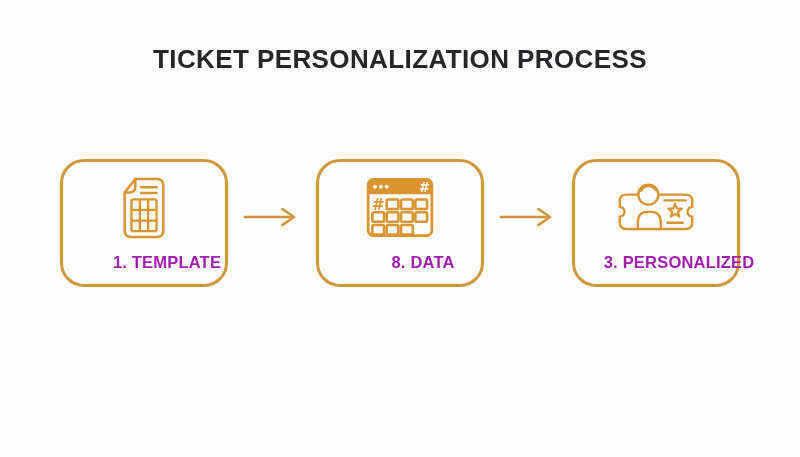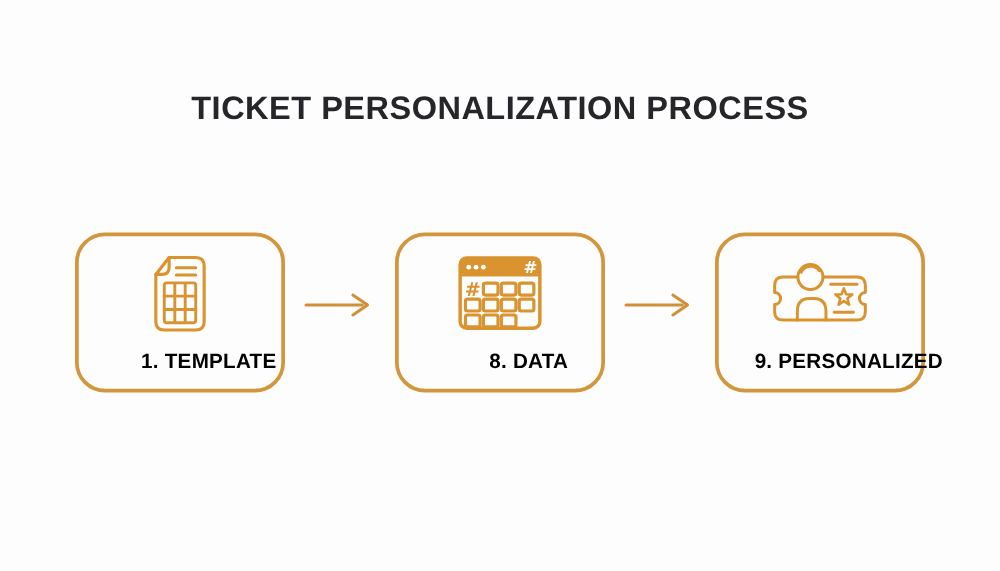--- a/index.html
+++ b/index.html
@@ -6,21 +6,21 @@
   body {
     width: 800px; height: 457px;
     background: #FDFDFD;
     font-family: "Liberation Sans", sans-serif;
     overflow: hidden;
   }
   .stage { width: 800px; height: 457px; position: relative; }
   .title {
     text-align: center;
     margin: 0;
-    padding-top: 71px;
+    padding-top: 44px;
     font-size: 26px;
     font-weight: 700;
     letter-spacing: 0.4px;
     color: #26262A;
   }
   .flow {
     margin-top: 84px;
     display: flex;
     align-items: stretch;
     justify-content: center;
@@ -41,21 +41,21 @@
     flex: 1;
     display: flex;
     align-items: center;
     justify-content: center;
     width: 100%;
   }
   .card-label {
     font-size: 16.5px;
     font-weight: 700;
     letter-spacing: 0.2px;
-    color: #000000;
+    color: #a21caf;
     white-space: nowrap;
     margin-left: 46px;
   }
   .connector {
     width: 88px;
     display: flex;
     align-items: center;
     justify-content: center;
   }
   .connector svg { transform: translateY(-6px); }
@@ -150,17 +150,17 @@
           <circle cx="36" cy="14" r="10.5" fill="#FDFDFD" stroke="#D9932F" stroke-width="2.5"></circle>
           <g class="icon-stroke" stroke-width="2.5" stroke-linecap="round" stroke-linejoin="round">
             <path d="M28.2 10 C31.5 3.8 39.5 3.4 43.4 8.6"></path>
             <path d="M25 50 V43 Q25 32 35 32 H39 Q49 32 49 43 V50"></path>
             <path d="M53 20 H75"></path>
             <path d="M56 43.5 H72"></path>
           </g>
           <path class="icon-stroke" stroke-width="2.2" stroke-linejoin="round" d="M64 23.5 L65.9 28.4 L71.1 28.7 L67 32 L68.4 37.1 L64 34.2 L59.6 37.1 L61 32 L56.9 28.7 L62.1 28.4 Z"></path>
         </svg>
       </div>
-      <div class="card-label">9. PERSONALIZED</div>
+      <div class="card-label">3. PERSONALIZED</div>
     </div>
 
   </div>
 </div>
 
 </body></html>

